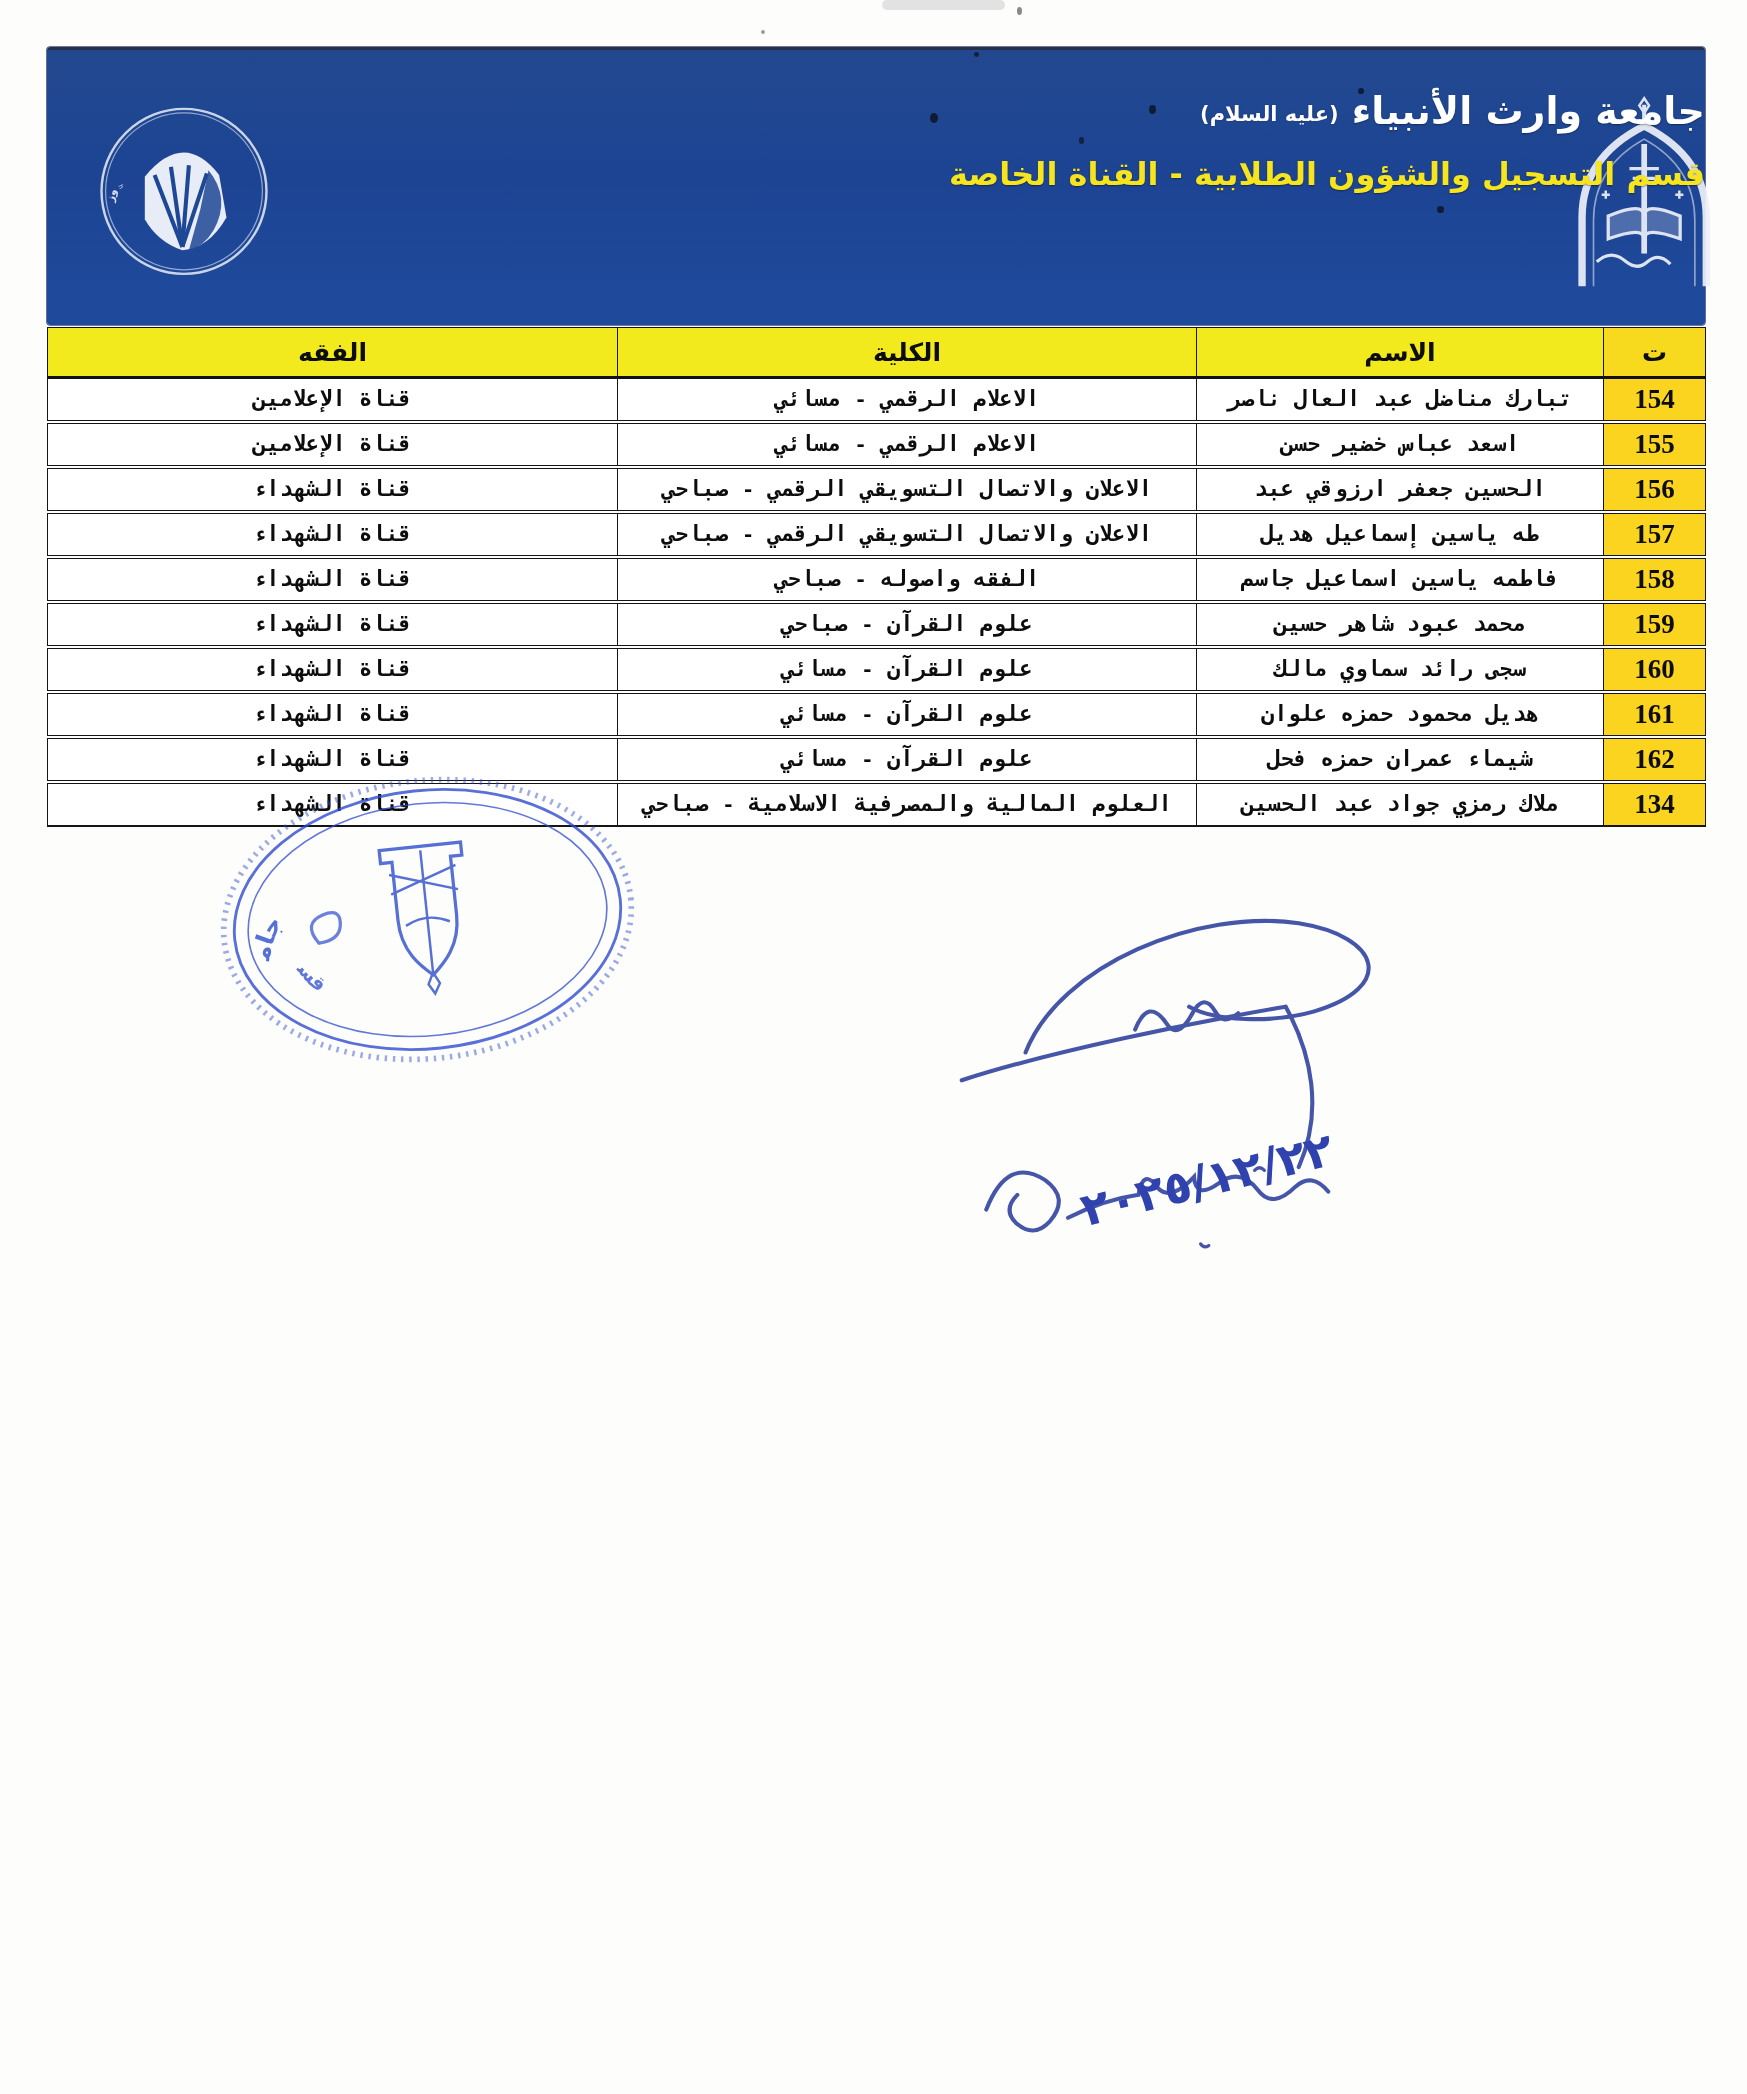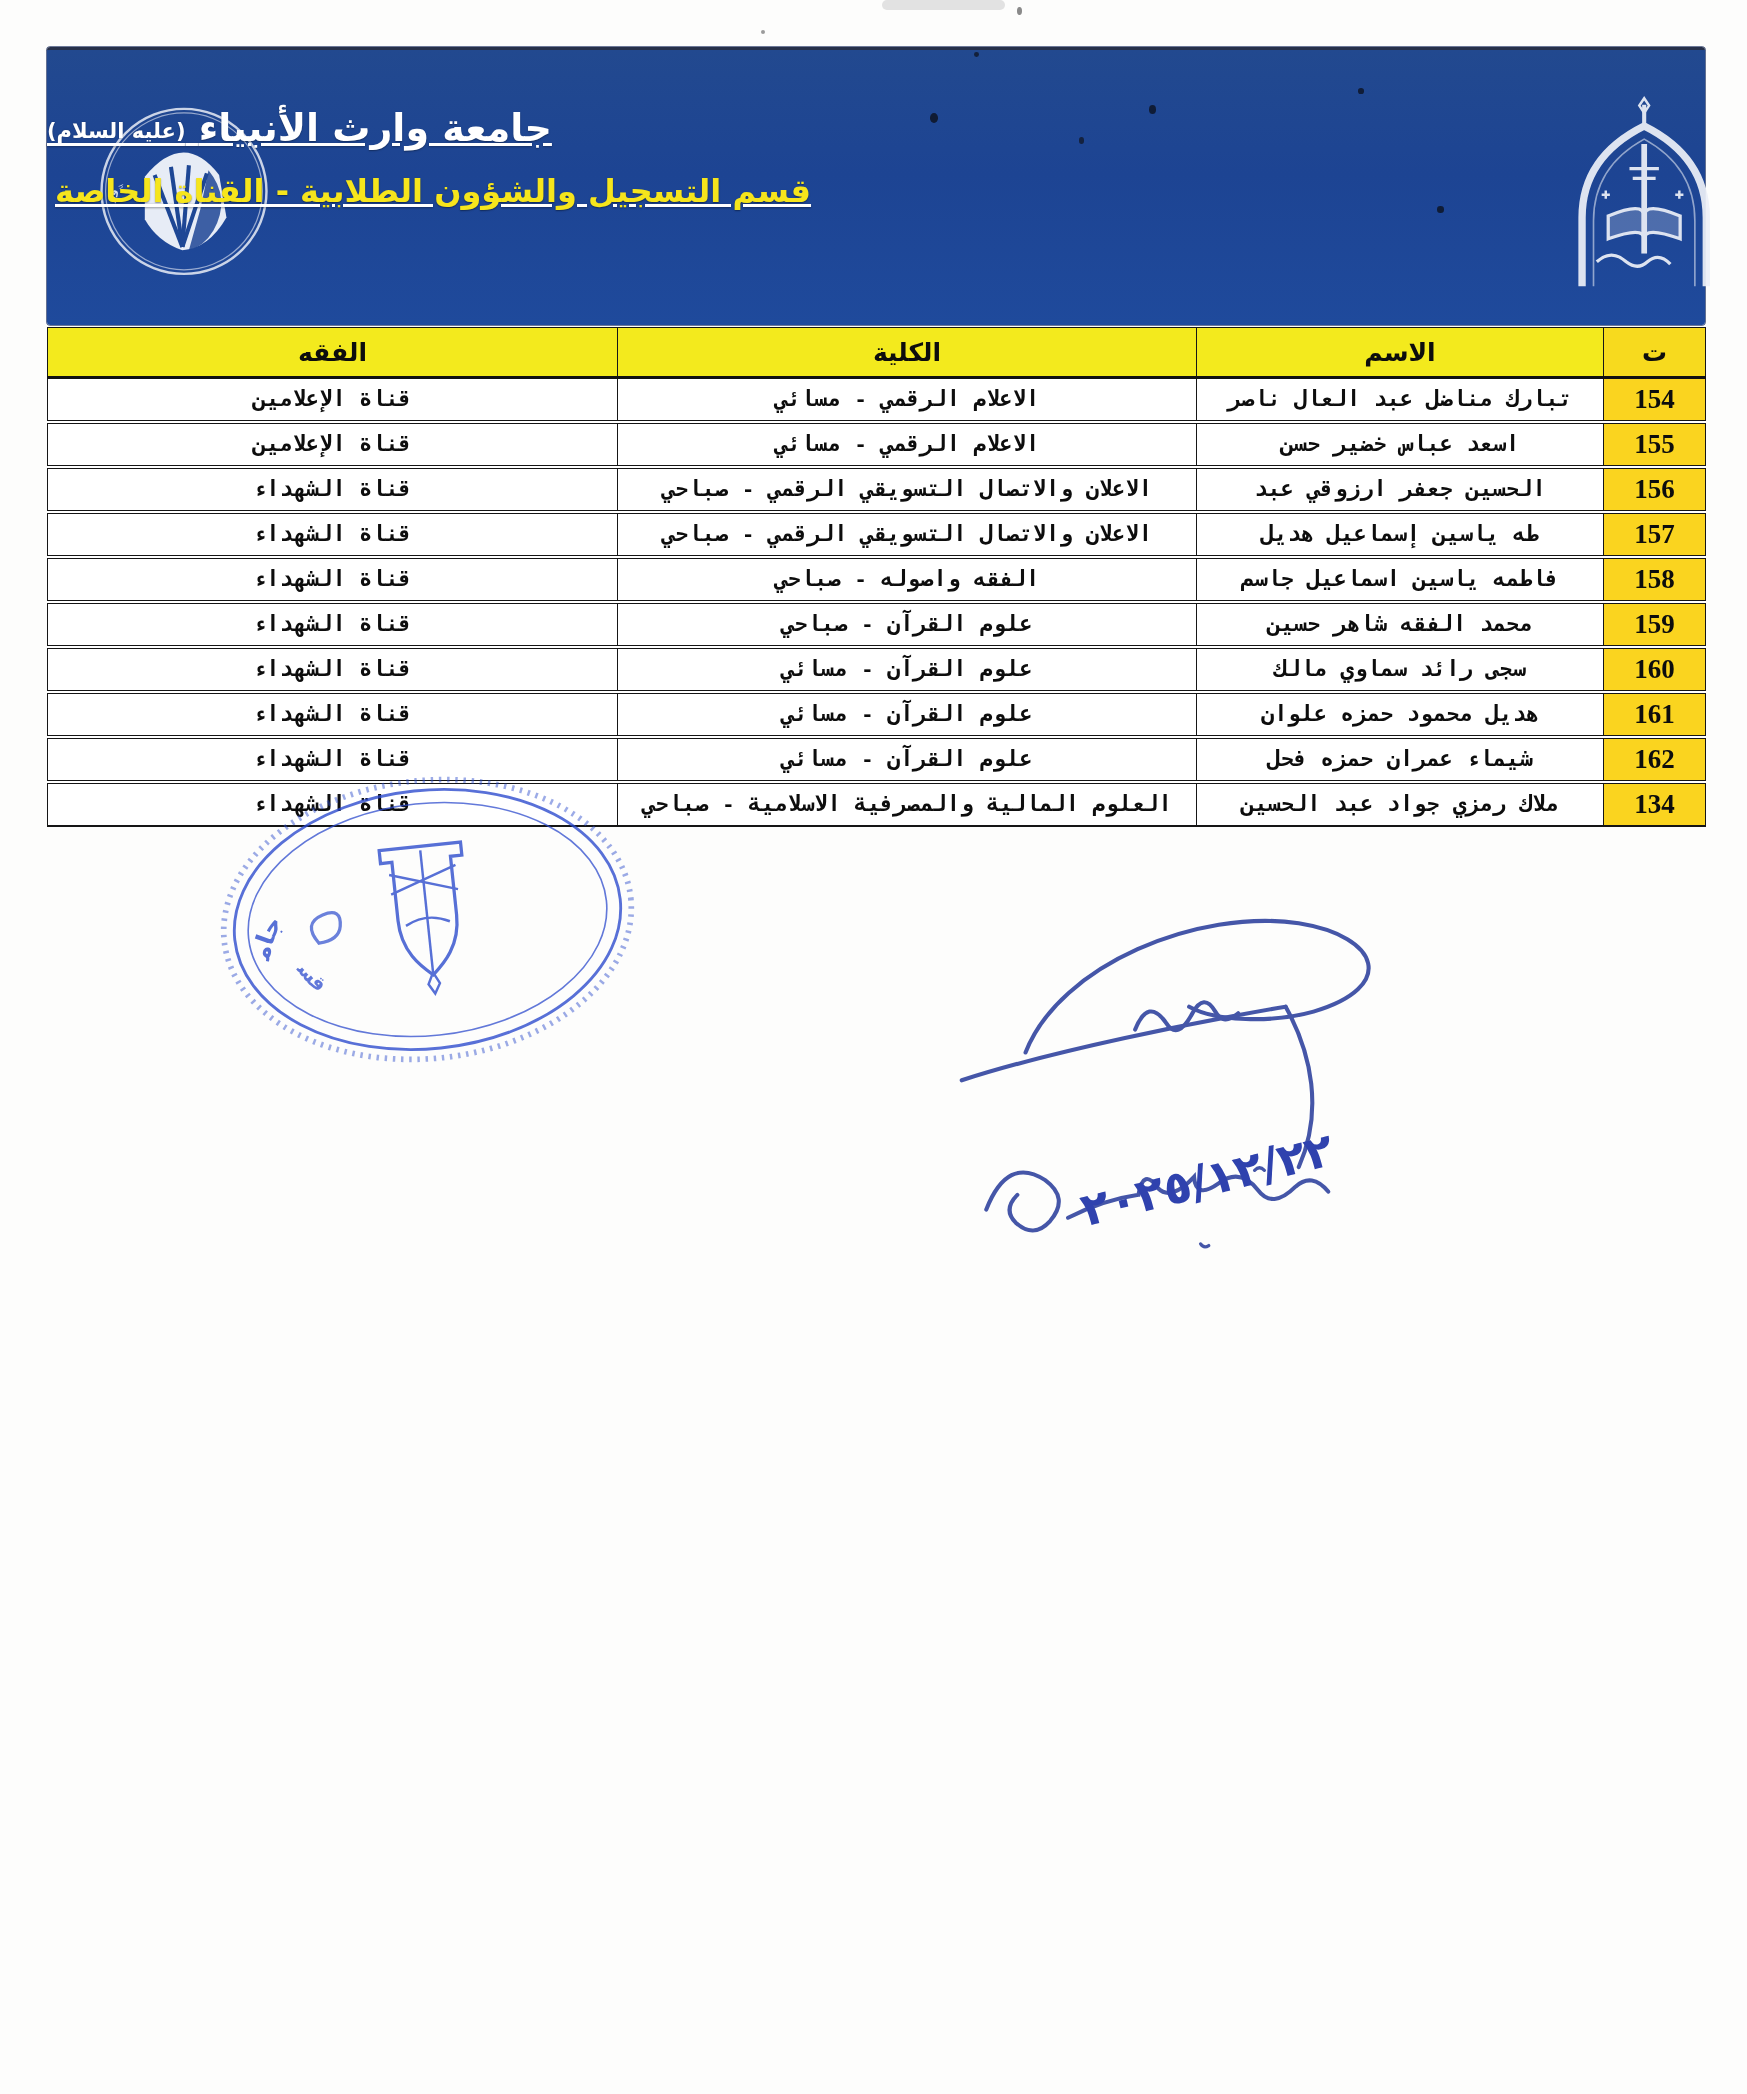--- a/index.html
+++ b/index.html
@@ -13,21 +13,21 @@
   }
   
   .letterhead{
     position:absolute;left:47px;top:47px;width:1658px;height:275px;
     background:linear-gradient(180deg,#22498f 0%,#1d4493 45%,#1f4a9c 100%);
     border-top:3.3px solid #26304a;
     border-radius:3.3px;
     box-shadow:0 0 0 0.8px #3c4d77;
   }
   .titles{
-    position:absolute;left:0;right:0;top:56px;text-align:left;color:#fff;text-decoration:underline;
+    position:absolute;left:0;right:0;top:39px;text-align:right;color:#fff;
   }
   .t1{font-size:38px;font-weight:bold;letter-spacing:0;text-shadow:0 0.8px 1.6px rgba(0,0,0,.35);}
   .t1 .paren{font-size:21px;font-weight:bold;vertical-align:middle;}
   .t2{font-size:32px;font-weight:bold;margin-top:21px;text-shadow:0 0.8px 1.6px rgba(0,0,0,.35);}
   .t3{font-size:32px;font-weight:bold;margin-top:22px;color:#f6e51c;text-shadow:0 0.8px 1.6px rgba(0,0,0,.4);margin-left:8px;}
   .logo{position:absolute;}
   .logo-left{left:39px;top:45px;}
   .logo-right{left:1504px;top:43px;}
   
   table.roster{
@@ -175,21 +175,21 @@
 
         <tr>
           <td class="c-idx">158</td>
           <td class="c-name">فاطمه ياسين اسماعيل جاسم</td>
           <td class="c-college">الفقه واصوله - صباحي</td>
           <td class="c-channel">قناة الشهداء</td>
         </tr>
 
         <tr>
           <td class="c-idx">159</td>
-          <td class="c-name">محمد الفقه شاهر حسين</td>
+          <td class="c-name">محمد عبود شاهر حسين</td>
           <td class="c-college">علوم القرآن - صباحي</td>
           <td class="c-channel">قناة الشهداء</td>
         </tr>
 
         <tr>
           <td class="c-idx">160</td>
           <td class="c-name">سجى رائد سماوي مالك</td>
           <td class="c-college">علوم القرآن - مسائي</td>
           <td class="c-channel">قناة الشهداء</td>
         </tr>

